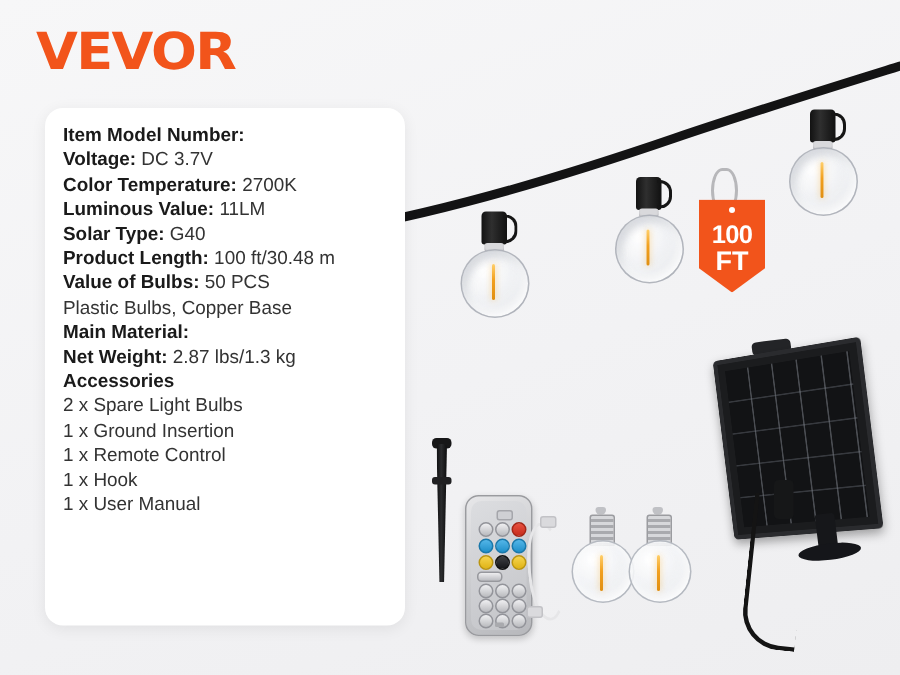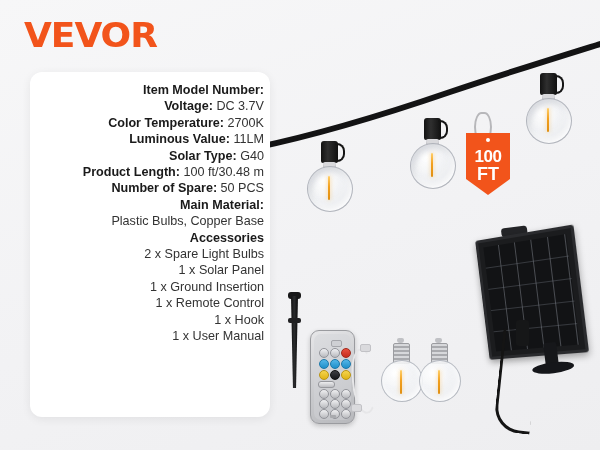--- a/index.html
+++ b/index.html
@@ -18,21 +18,21 @@
     letter-spacing:-1px;color:#F2541B;
     font-family:"DejaVu Sans", sans-serif;
     transform:scaleX(1.06);transform-origin:left center;}
 
   
   .card{position:absolute;left:30px;top:72px;width:240px;height:345px;
     background:#fff;border-radius:12px;
     box-shadow:0 2px 10px rgba(0,0,0,.07);}
   .spec{position:absolute;left:12px;top:10px;width:222px;
     font-size:12.6px;line-height:16.4px;color:#1a1a1a;}
-  .spec div{white-space:nowrap;text-align:right;}
+  .spec div{white-space:nowrap;}
   .k{font-weight:bold;}
   .v{font-weight:normal;color:#333;}
 
   
   .scene{position:absolute;inset:0;}
 
   
   .tag{position:absolute;left:466px;top:133px;width:44px;height:62px;
     background:#F2541B;
     clip-path:polygon(0 0,100% 0,100% 74%,50% 100%,0 74%);
@@ -234,26 +234,26 @@
   </div>
 
   <div class="card">
     <div class="spec" id="spec-list">
         <div><span class="k">Item Model Number:</span></div>
         <div><span class="k">Voltage:</span><span class="v"> DC 3.7V</span></div>
         <div><span class="k">Color Temperature:</span><span class="v"> 2700K</span></div>
         <div><span class="k">Luminous Value:</span><span class="v"> 11LM</span></div>
         <div><span class="k">Solar Type:</span><span class="v"> G40</span></div>
         <div><span class="k">Product Length:</span><span class="v"> 100 ft/30.48 m</span></div>
-        <div><span class="k">Number of Spare:</span><span class="v"> 50 PCS</span></div>
+        <div><span class="k">Value of Bulbs:</span><span class="v"> 50 PCS</span></div>
+        <div><span class="v">Plastic Bulbs, Copper Base</span></div>
         <div><span class="k">Main Material:</span></div>
-        <div><span class="v">Plastic Bulbs, Copper Base</span></div>
+        <div><span class="k">Net Weight:</span><span class="v"> 2.87 lbs/1.3 kg</span></div>
         <div><span class="k">Accessories</span></div>
         <div><span class="v">2 x Spare Light Bulbs</span></div>
-        <div><span class="v">1 x Solar Panel</span></div>
         <div><span class="v">1 x Ground Insertion</span></div>
         <div><span class="v">1 x Remote Control</span></div>
         <div><span class="v">1 x Hook</span></div>
         <div><span class="v">1 x User Manual</span></div>
       </div>
   </div>
 
 </div>
 
 </body></html>

